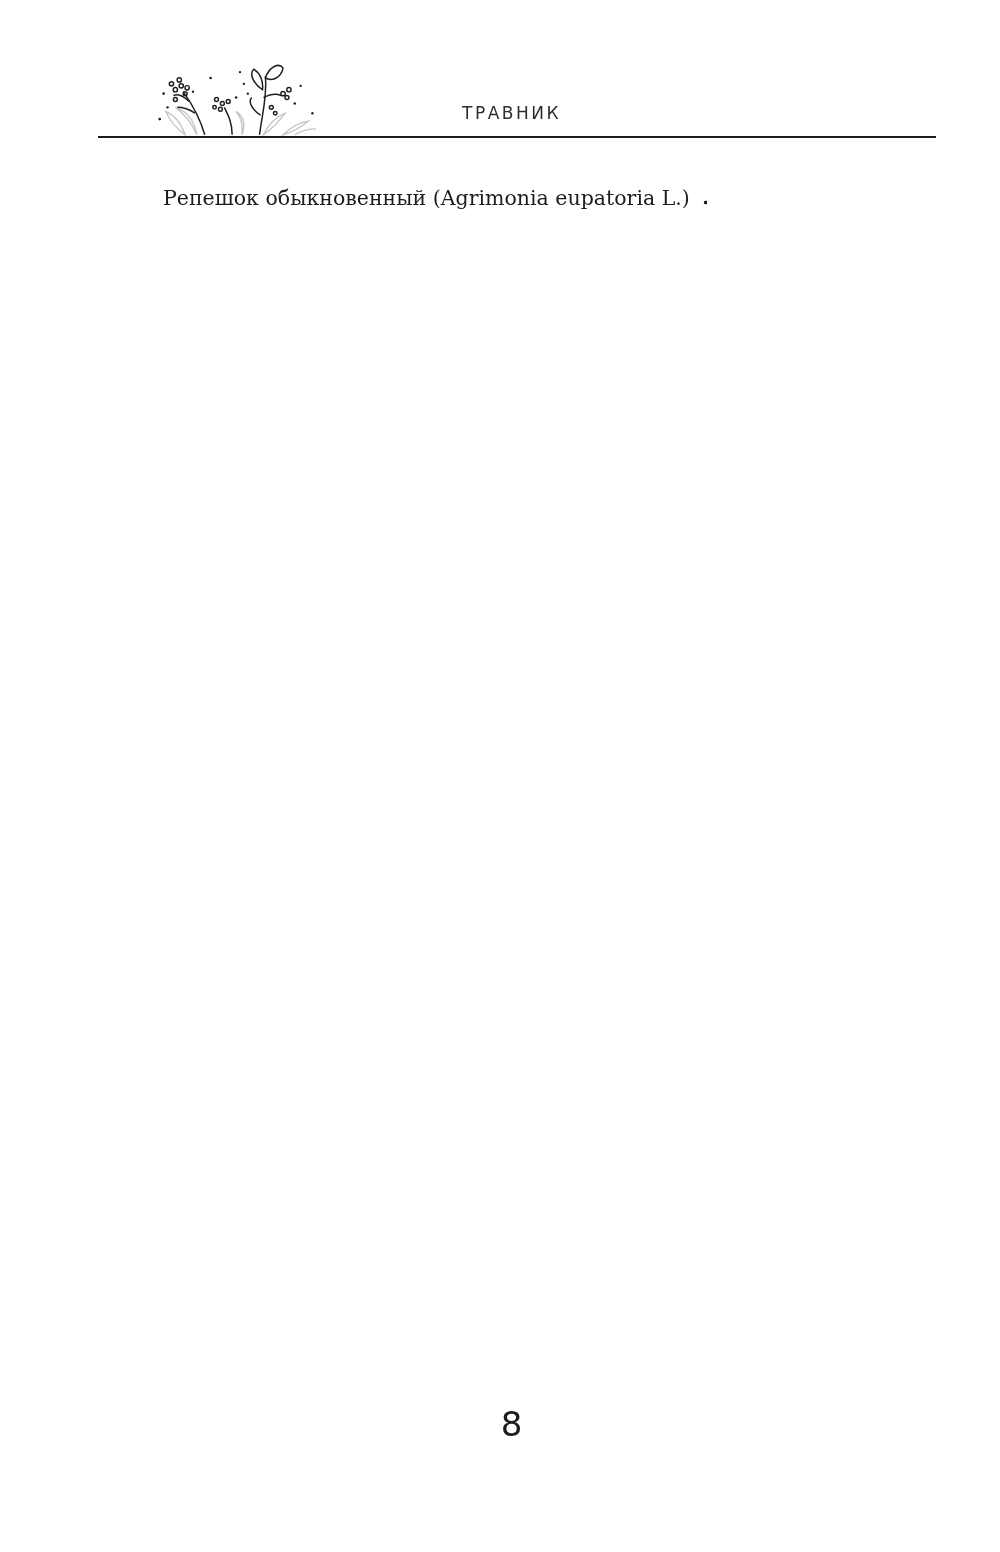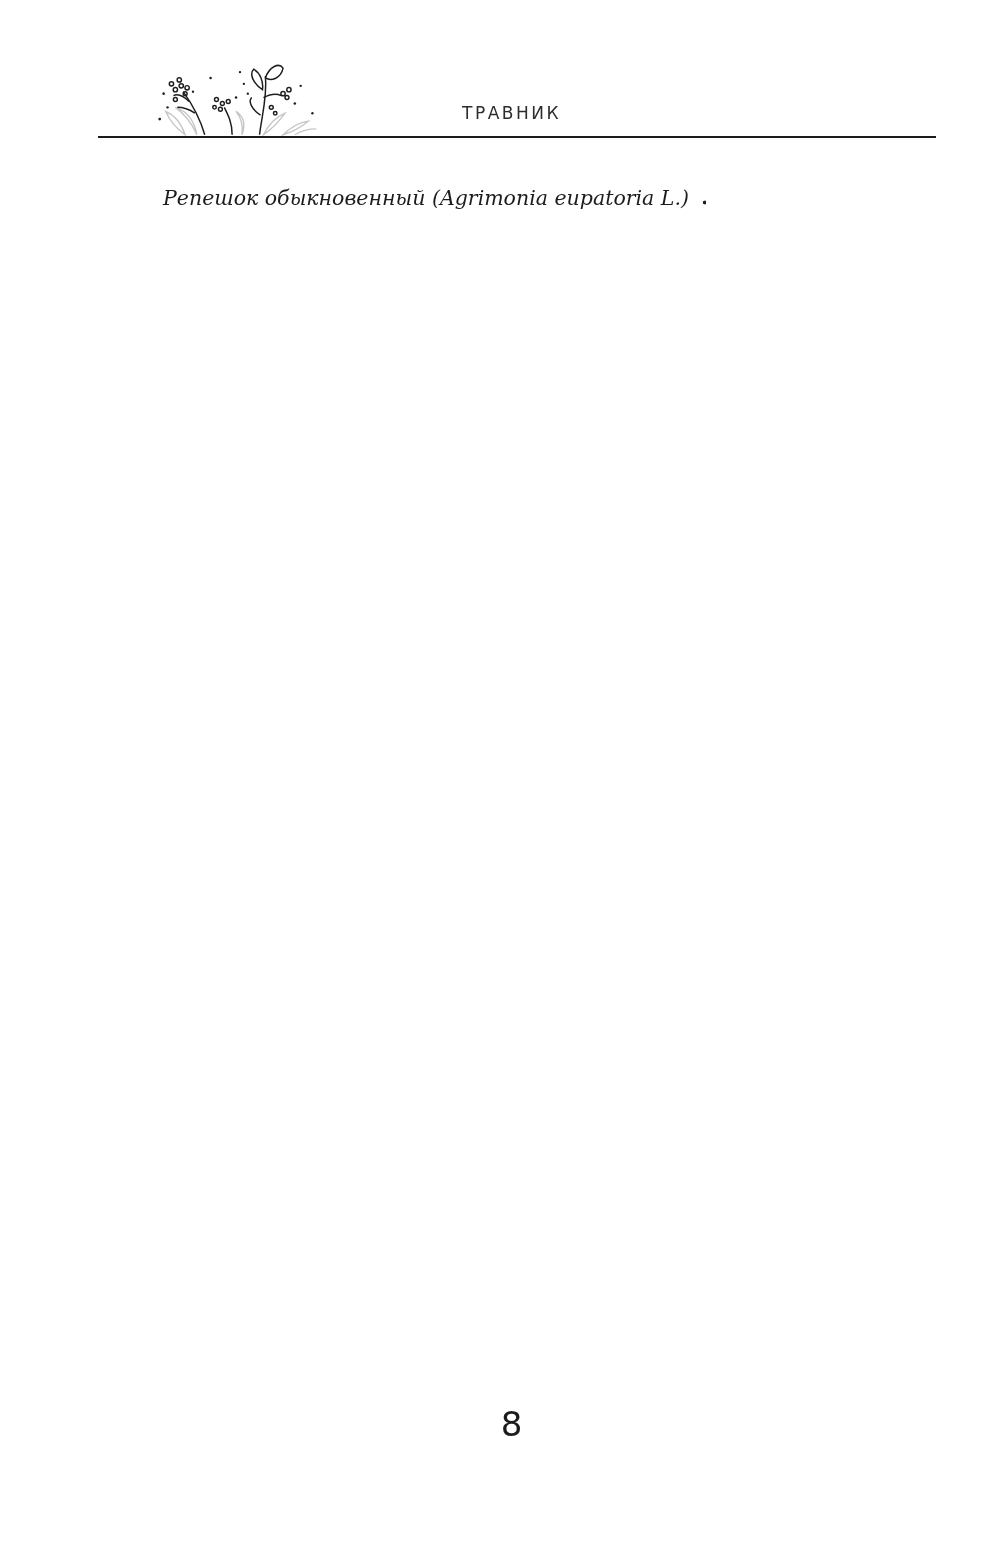--- a/index.html
+++ b/index.html
@@ -27,21 +27,21 @@
   }
   
   .toc{
     position:absolute;top:184px;left:128px;width:767px;
   }
   .row{
     display:flex;align-items:baseline;
     font-size:20.5px;line-height:29.4px;
     white-space:nowrap;
   }
-  .row .label{flex:0 0 auto;font-style:italic;}
+  .row .label{flex:0 0 auto;}
   .row .leader{
     flex:1 1 auto;min-width:10px;height:5px;
     margin:0 10px 0 7px;
     background-image:radial-gradient(circle,#1c1c1c 1.7px,transparent 2.2px);
     background-size:13.8px 5px;
     background-repeat:repeat-x;
     background-position:2px 100%;
   }
   .row .page{flex:0 0 auto;min-width:40px;text-align:right;}
   .row.item{padding-left:35px;}

